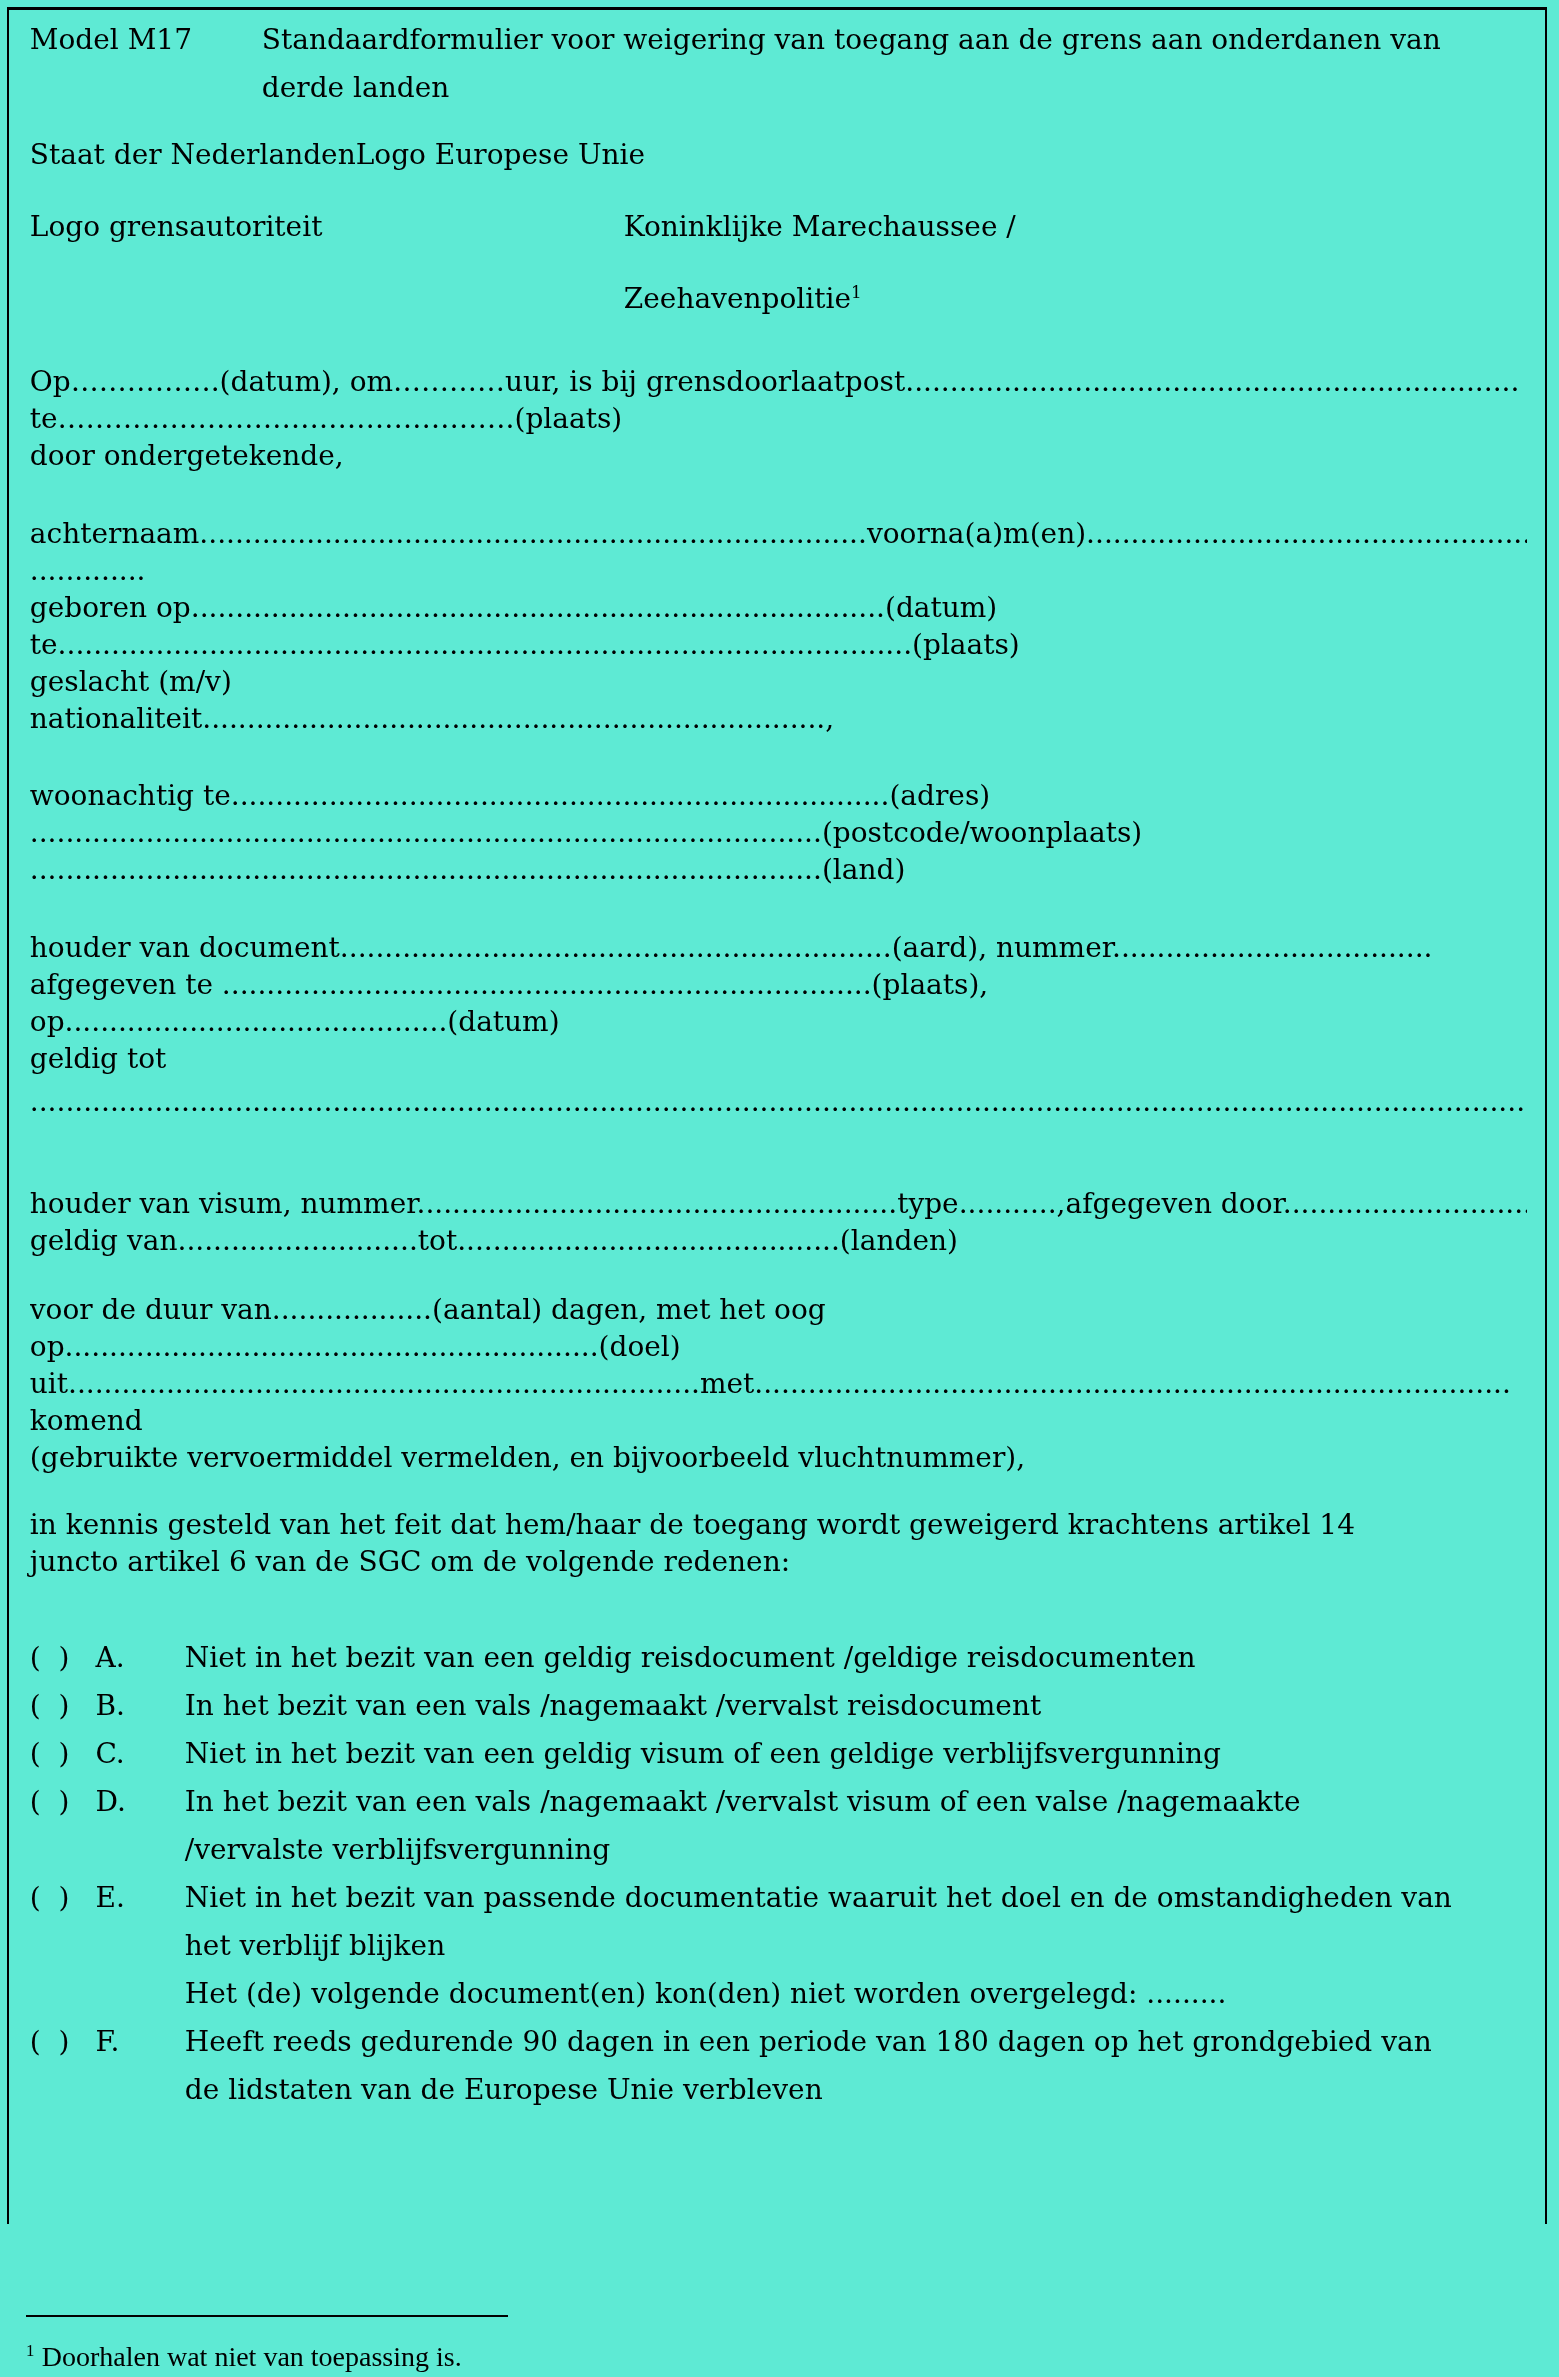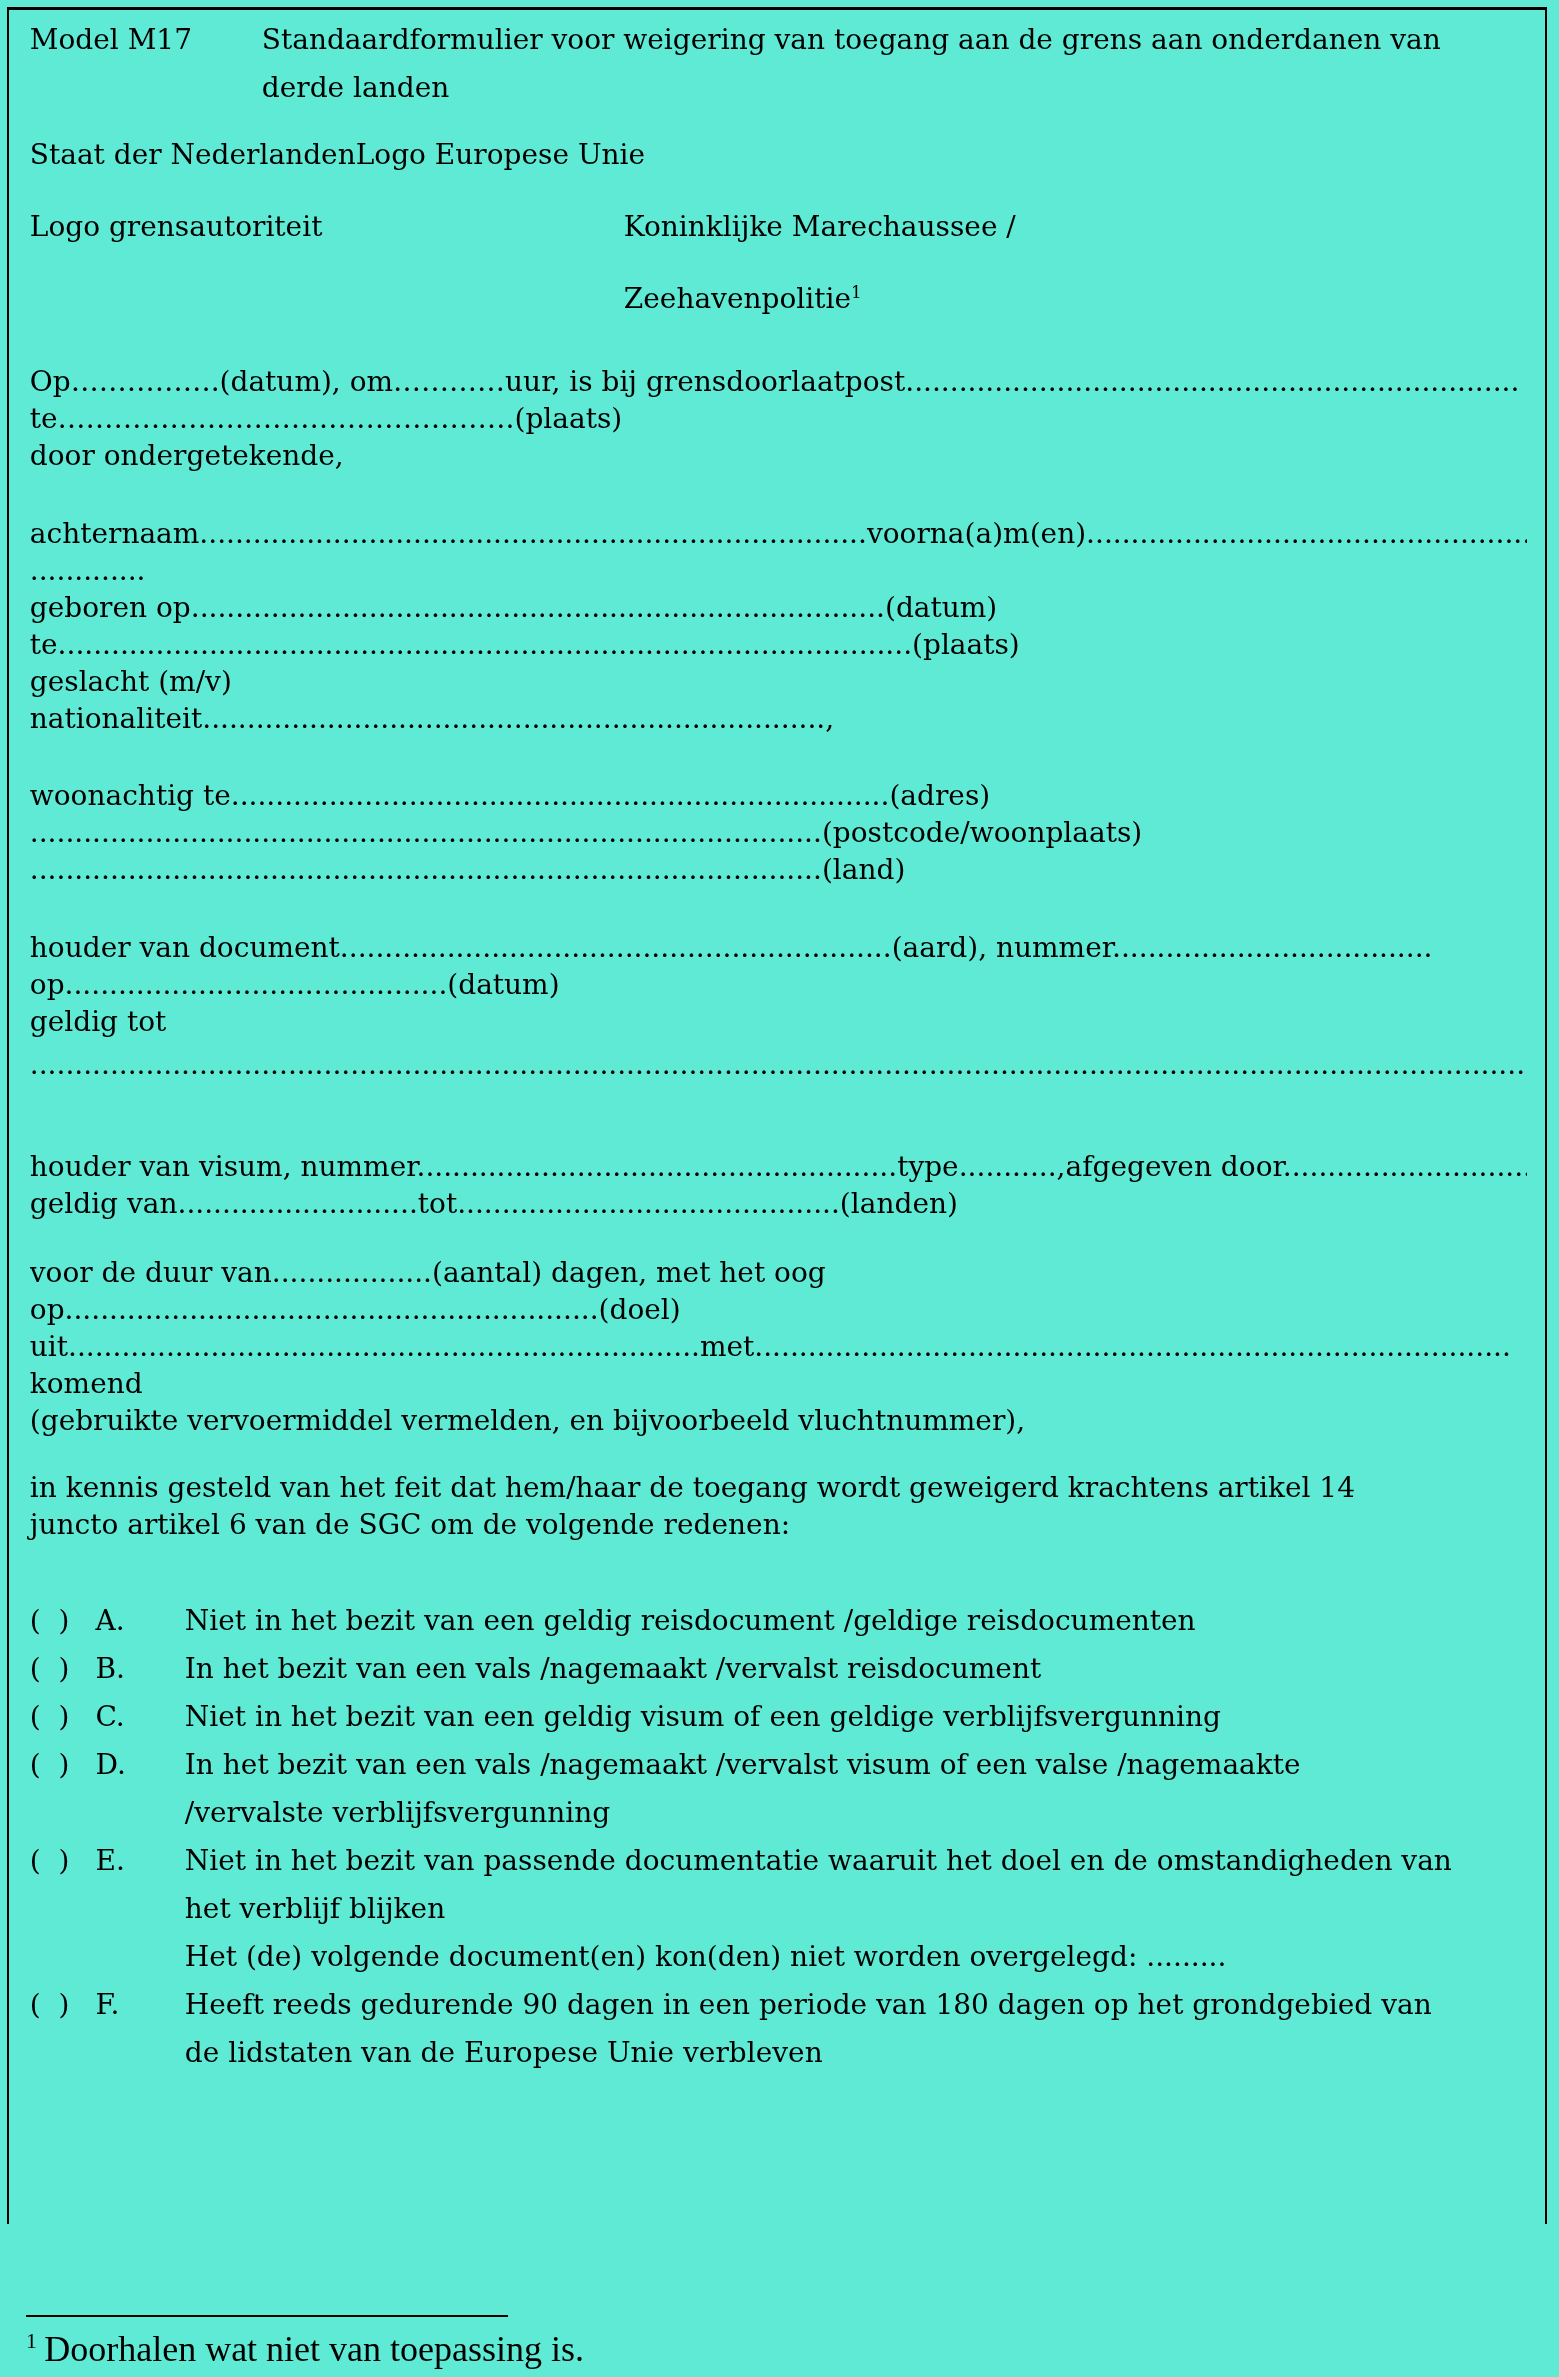--- a/index.html
+++ b/index.html
@@ -42,23 +42,23 @@
   .p-notice   { margin-top:30px; }
   .reasons    { margin-top:54px; }
   .reason { display:flex; line-height:48px; }
   .reason .mark { width:155px; flex:none; white-space:pre; }
   .reason .mark .lt { margin-left:26px; }
   .reason .txt { flex:1; white-space:pre-wrap; }
   sup { font-size:60%; vertical-align:super; line-height:0; }
   .footnote-area { position:absolute; left:26px; top:2315px; }
   .fnrule { width:482px; border-top:2.8px solid #000; }
   .fntext {
-    margin-top:14px; line-height:37px;
+    margin-top:21px; line-height:37px;
     font-family:"Liberation Serif", serif;
-    font-size:36px;
+    font-size:28px;
   }
   .fntext .fnbody { margin-left:7.4px; }
 </style>
 </head>
 <body>
 
 <div class="page">
   <div class="box">
 
     <div class="hdr">
@@ -98,20 +98,21 @@
     </div>
 
     <div class="p-res">
       <div class="line">woonachtig te..........................................................................(adres)</div>
       <div class="line">.........................................................................................(postcode/woonplaats)</div>
       <div class="line">.........................................................................................(land)</div>
     </div>
 
     <div class="p-doc">
       <div class="line">houder van document..............................................................(aard), nummer....................................</div>
+      <div class="line">afgegeven te .........................................................................(plaats),</div>
       <div class="line">op...........................................(datum)</div>
       <div class="line">geldig tot</div>
     </div>
 
     <div class="line p-dotline">...........................................................................................................................................................................................</div>
 
     <div class="p-visa">
       <div class="line">houder van visum, nummer......................................................type...........,afgegeven door.................................</div>
       <div class="line">geldig van...........................tot...........................................(landen)</div>
     </div>

